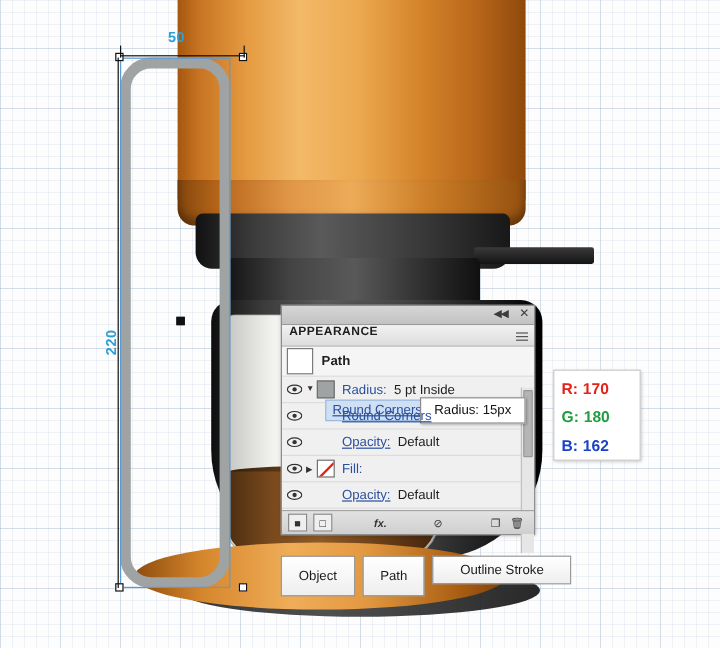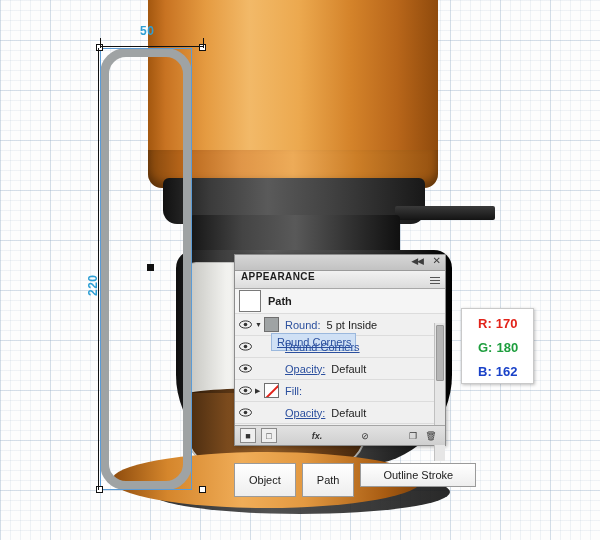--- a/index.html
+++ b/index.html
@@ -108,21 +108,21 @@
   .path-outline {
     position:absolute; left:100px; top:48px; width:92px; height:442px;
     border:1px solid #5b9bd5; pointer-events:none;
   }
 
   
   .rgb-box {
     position:absolute; left:461px; top:308px; width:73px; height:76px;
     background:#ffffff; border:1px solid #c9c9c9;
     box-shadow:1px 1px 3px rgba(0,0,0,0.25);
-    padding:3px 4px 0 16px;
+    padding:3px 4px 0 6px;
   }
   .rgb-line { font-size:13px; font-weight:bold; line-height:24px; font-family:"Liberation Sans", sans-serif; }
   .rgb-r { color:#e2231a; }
   .rgb-g { color:#1e9e3e; }
   .rgb-b { color:#1a42c8; }
   .rgb-val { color:#1a42c8; margin-left:4px; }
   .rgb-r .rgb-val { color:#e2231a; }
   .rgb-g .rgb-val { color:#1e9e3e; }
 
   
@@ -297,21 +297,21 @@
 
       <div class="row">
         <span class="eye">
           <svg width="13" height="9" viewBox="0 0 13 9">
               <ellipse cx="6.5" cy="4.5" rx="6" ry="3.6" fill="none" stroke="#333" stroke-width="1"></ellipse>
               <circle cx="6.5" cy="4.5" r="1.8" fill="#333"></circle>
             </svg>
         </span>
         <span class="tri">▼</span>
         <span class="swatch-sq"></span>
-        <span class="lbl lbl-blue">Round:</span>
+        <span class="lbl lbl-blue">Radius:</span>
         <span class="val">5 pt  Inside</span>
       </div>
 
       <div class="row">
         <span class="eye">
           <svg width="13" height="9" viewBox="0 0 13 9">
               <ellipse cx="6.5" cy="4.5" rx="6" ry="3.6" fill="none" stroke="#333" stroke-width="1"></ellipse>
               <circle cx="6.5" cy="4.5" r="1.8" fill="#333"></circle>
             </svg>
         </span>
@@ -368,20 +368,23 @@
       <span class="footer-ico">□</span>
       <span class="footer-ico plain" style="font-style:italic; font-weight:bold;">fx.</span>
       <span class="footer-ico plain">⊘</span>
       <span class="footer-ico plain">❐</span>
       <span class="footer-ico plain" style="margin-left:auto; margin-right:6px;">🗑</span>
     </div>
   </div>
 
   <div class="link-highlight"></div>
   <div style="position:absolute; left:277px; top:336px; font-size:11px; color:#2b4f9e; text-decoration:underline;">Round Corners</div>
+  <div class="tooltip-radius">
+    <span>Radius: 15px</span>
+  </div>
 
   <div class="ctrlbar">
     <div class="ctrl-btn">
       <span>Object</span>
     </div>
     <div class="ctrl-btn">
       <span>Path</span>
     </div>
     <div class="ctrl-btn wide">
       <span>Outline Stroke</span>

